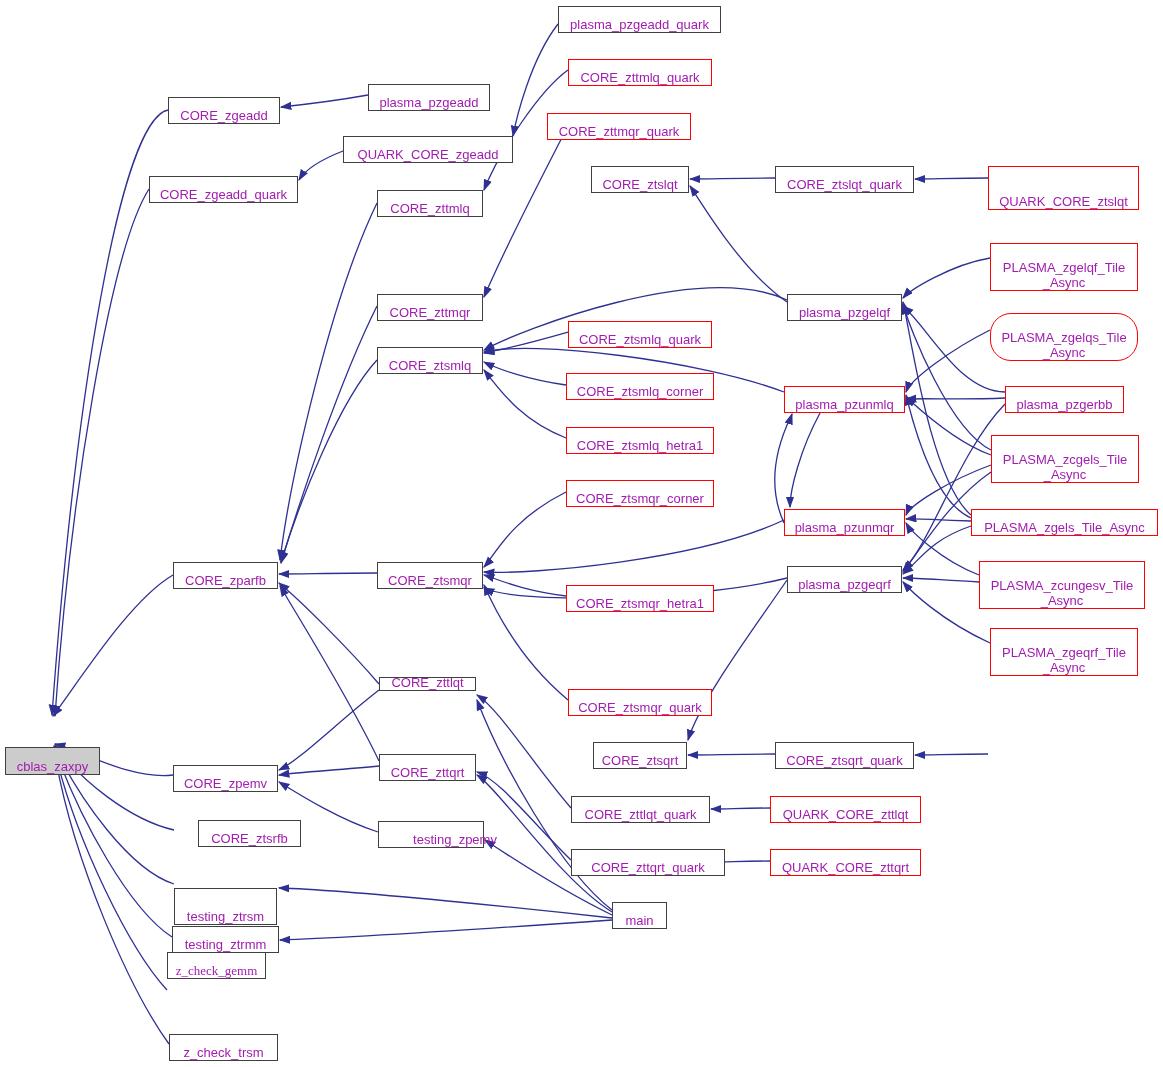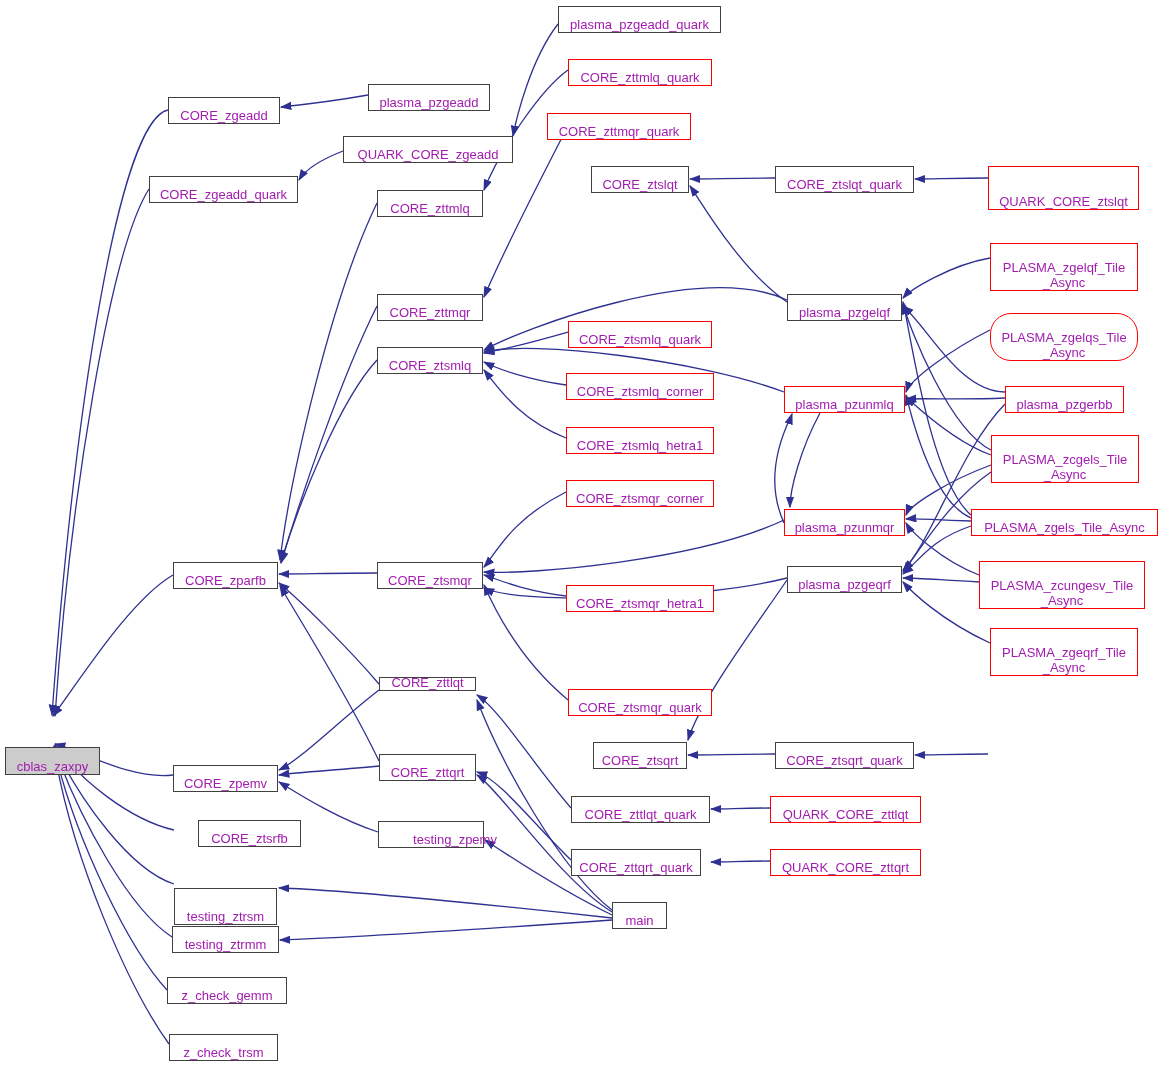--- a/index.html
+++ b/index.html
@@ -104,35 +104,35 @@
       <div class="node n-black" style="left: 377px; top: 347px; width: 106px; height: 27px;"><span>CORE_ztsmlq</span></div>
       <div class="node n-black" style="left: 173px; top: 562px; width: 105px; height: 27px;"><span>CORE_zparfb</span></div>
       <div class="node n-black" style="left: 377px; top: 562px; width: 106px; height: 27px;"><span>CORE_ztsmqr</span></div>
       <div class="node n-black" style="left: 365px; top: 677px; width: 97px; height: 14px; margin-left: 14px;"><span>CORE_zttlqt</span></div>
       <div class="node n-black" style="left: 379px; top: 754px; width: 97px; height: 27px;"><span>CORE_zttqrt</span></div>
       <div class="node n-black" style="left: 378px; top: 821px; width: 106px; height: 27px; padding-left: 48px;"><span>testing_zpemv</span></div>
       <div class="node n-black" style="left: 173px; top: 765px; width: 105px; height: 27px;"><span>CORE_zpemv</span></div>
       <div class="node n-black" style="left: 174px; top: 820px; width: 103px; height: 27px; margin-left: 24px;"><span>CORE_ztsrfb</span></div>
       <div class="node n-black" style="left: 174px; top: 874px; width: 103px; height: 37px; margin-top: 14px;"><span>testing_ztrsm</span></div>
       <div class="node n-black" style="left: 172px; top: 926px; width: 107px; height: 27px;"><span>testing_ztrmm</span></div>
-      <div class="node n-black" style="left: 167px; top: 977px; width: 120px; height: 27px;"><span>z_check_gemm</span></div>
+      <div class="node n-black" style="left: 167px; top: 952px; width: 99px; height: 27px; font-family: Liberation Serif, serif;"><span>z_check_gemm</span></div>
       <div class="node n-black" style="left: 169px; top: 1034px; width: 109px; height: 27px;"><span>z_check_trsm</span></div>
       <div class="node n-black" style="left: 558px; top: 6px; width: 163px; height: 27px;"><span>plasma_pzgeadd_quark</span></div>
       <div class="node n-red" style="left: 568px; top: 59px; width: 144px; height: 27px;"><span>CORE_zttmlq_quark</span></div>
       <div class="node n-red" style="left: 547px; top: 113px; width: 144px; height: 27px;"><span>CORE_zttmqr_quark</span></div>
       <div class="node n-black" style="left: 591px; top: 166px; width: 98px; height: 27px;"><span>CORE_ztslqt</span></div>
       <div class="node n-red" style="left: 568px; top: 321px; width: 144px; height: 27px;"><span>CORE_ztsmlq_quark</span></div>
       <div class="node n-red" style="left: 566px; top: 373px; width: 148px; height: 27px;"><span>CORE_ztsmlq_corner</span></div>
       <div class="node n-red" style="left: 566px; top: 427px; width: 148px; height: 27px;"><span>CORE_ztsmlq_hetra1</span></div>
       <div class="node n-red" style="left: 566px; top: 480px; width: 148px; height: 27px;"><span>CORE_ztsmqr_corner</span></div>
       <div class="node n-red" style="left: 566px; top: 585px; width: 148px; height: 27px;"><span>CORE_ztsmqr_hetra1</span></div>
       <div class="node n-red" style="left: 568px; top: 689px; width: 144px; height: 27px;"><span>CORE_ztsmqr_quark</span></div>
       <div class="node n-black" style="left: 593px; top: 742px; width: 94px; height: 27px;"><span>CORE_ztsqrt</span></div>
       <div class="node n-black" style="left: 571px; top: 796px; width: 139px; height: 27px;"><span>CORE_zttlqt_quark</span></div>
-      <div class="node n-black" style="left: 571px; top: 849px; width: 130px; height: 27px;"><span>CORE_zttqrt_quark</span></div>
+      <div class="node n-black" style="left: 571px; top: 849px; width: 154px; height: 27px;"><span>CORE_zttqrt_quark</span></div>
       <div class="node n-black" style="left: 612px; top: 902px; width: 55px; height: 27px;"><span>main</span></div>
       <div class="node n-black" style="left: 775px; top: 166px; width: 139px; height: 27px;"><span>CORE_ztslqt_quark</span></div>
       <div class="node n-black" style="left: 787px; top: 294px; width: 115px; height: 27px;"><span>plasma_pzgelqf</span></div>
       <div class="node n-red" style="left: 784px; top: 386px; width: 121px; height: 27px;"><span>plasma_pzunmlq</span></div>
       <div class="node n-red" style="left: 784px; top: 509px; width: 121px; height: 27px;"><span>plasma_pzunmqr</span></div>
       <div class="node n-black" style="left: 787px; top: 566px; width: 115px; height: 27px;"><span>plasma_pzgeqrf</span></div>
       <div class="node n-black" style="left: 775px; top: 742px; width: 139px; height: 27px;"><span>CORE_ztsqrt_quark</span></div>
       <div class="node n-red" style="left: 770px; top: 796px; width: 151px; height: 27px;"><span>QUARK_CORE_zttlqt</span></div>
       <div class="node n-red" style="left: 770px; top: 849px; width: 151px; height: 27px;"><span>QUARK_CORE_zttqrt</span></div>
       <div class="node n-red" style="left: 988px; top: 166px; width: 151px; height: 44px;"><span>QUARK_CORE_ztslqt</span></div>

